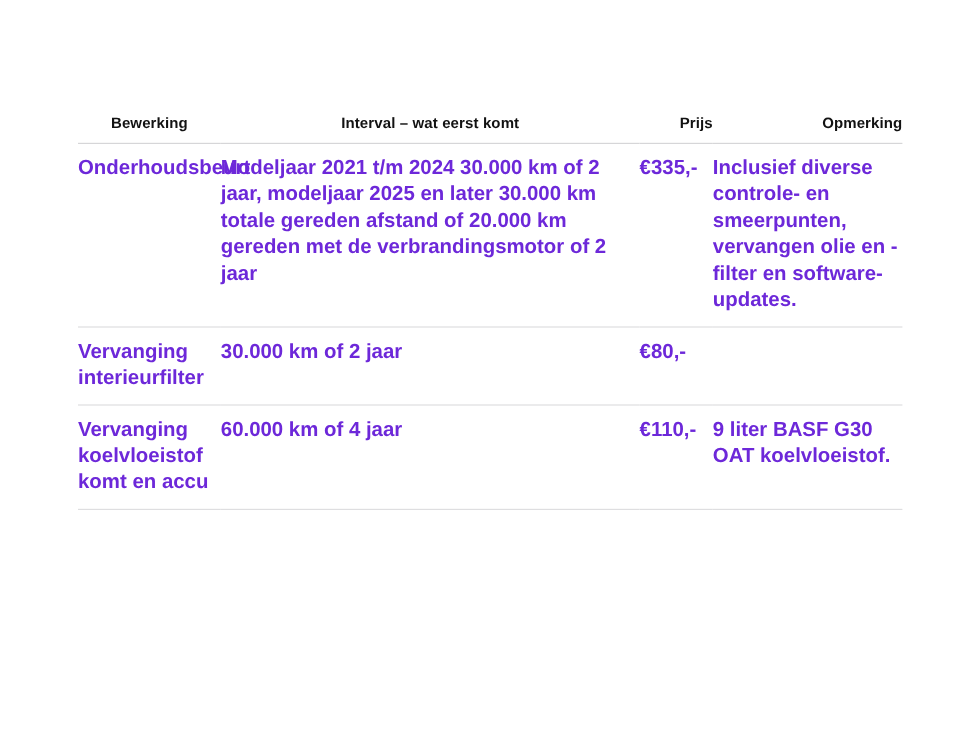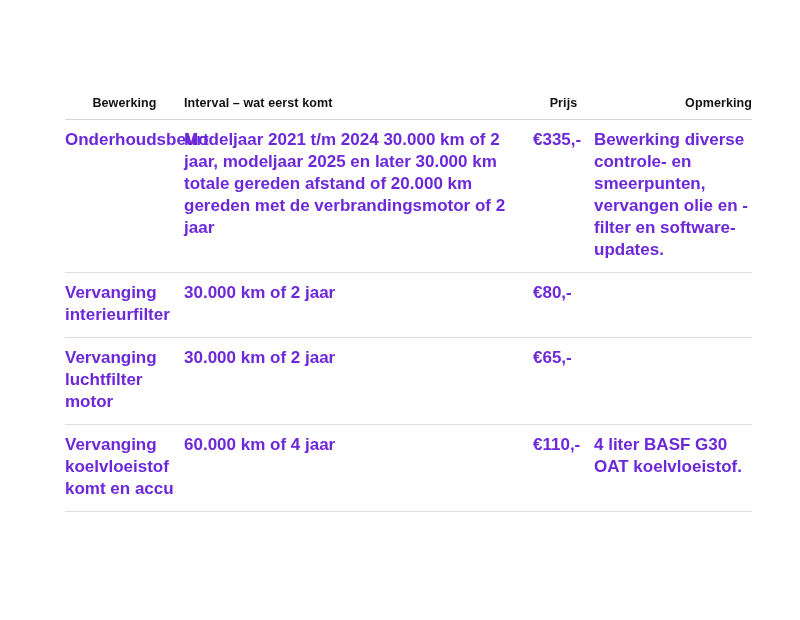--- a/index.html
+++ b/index.html
@@ -74,22 +74,22 @@
     padding-right: 10px;
     white-space: nowrap;
     margin-left: 28px;
   }
   .cell-remark {
     padding-right: 4px;
   }
 
   
   .maintenance-table thead th.h-op   { text-align: center; }
-  .maintenance-table thead th.h-int  { text-align: left; }
-  .maintenance-table thead th.h-pr   { text-align: center; }
+  .maintenance-table thead th.h-int  { text-align: center; }
+  .maintenance-table thead th.h-pr   { text-align: right; }
   .maintenance-table thead th.h-rem  { text-align: right; }
 
   .row-tall td { padding-bottom: 22px; }
 </style>
 </head>
 <body>
 
 <div class="page">
 
   <table class="maintenance-table">
@@ -107,36 +107,30 @@
         <th class="h-pr">Prijs</th>
         <th class="h-rem">Opmerking</th>
       </tr>
     </thead>
 
     <tbody>
       <tr class="row-tall">
         <td class="cell-operation">Onderhoudsbeurt</td>
         <td class="cell-interval">Modeljaar 2021 t/m 2024 30.000 km of 2 jaar, modeljaar 2025 en later 30.000 km totale gereden afstand of 20.000 km gereden met de verbrandingsmotor of 2 jaar</td>
         <td class="cell-price">€335,-</td>
-        <td class="cell-remark">Bewerking diverse controle- en smeerpunten, vervangen olie en -filter en software-updates.</td>
+        <td class="cell-remark">Inclusief diverse controle- en smeerpunten, vervangen olie en -filter en software-updates.</td>
       </tr>
       <tr>
         <td class="cell-operation">Vervanging interieurfilter</td>
         <td class="cell-interval">30.000 km of 2 jaar</td>
         <td class="cell-price">€80,-</td>
         <td class="cell-remark"></td>
       </tr>
       <tr>
-        <td class="cell-operation">Vervanging luchtfilter motor</td>
-        <td class="cell-interval">30.000 km of 2 jaar</td>
-        <td class="cell-price">€65,-</td>
-        <td class="cell-remark"></td>
-      </tr>
-      <tr>
         <td class="cell-operation">Vervanging koelvloeistof komt en accu</td>
         <td class="cell-interval">60.000 km of 4 jaar</td>
         <td class="cell-price">€110,-</td>
-        <td class="cell-remark">4 liter BASF G30 OAT koelvloeistof.</td>
+        <td class="cell-remark">9 liter BASF G30 OAT koelvloeistof.</td>
       </tr>
     </tbody>
   </table>
 
 </div>
 
 </body></html>

